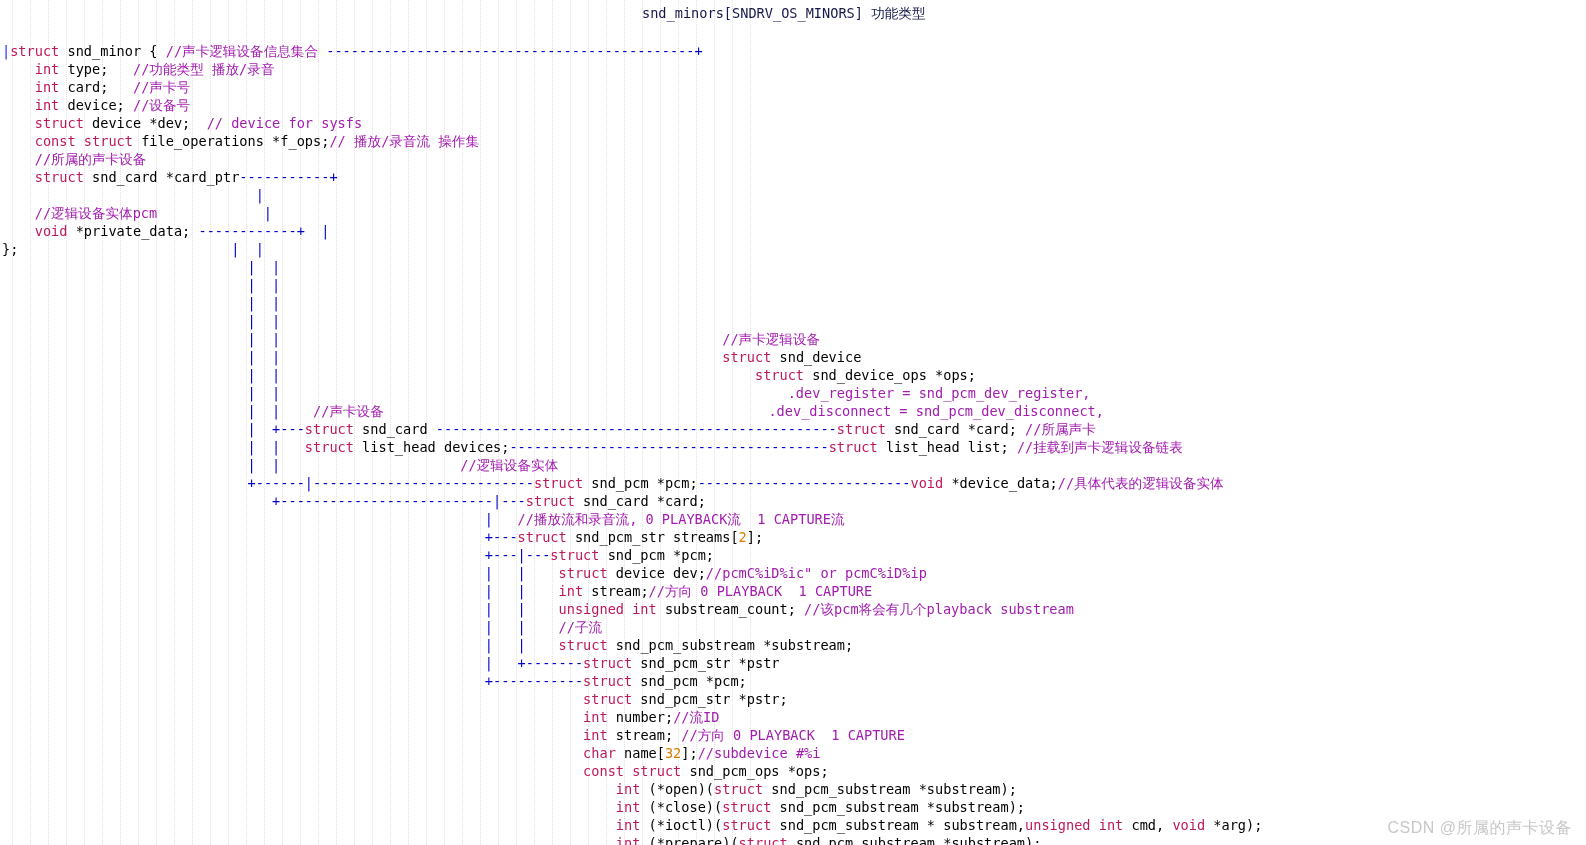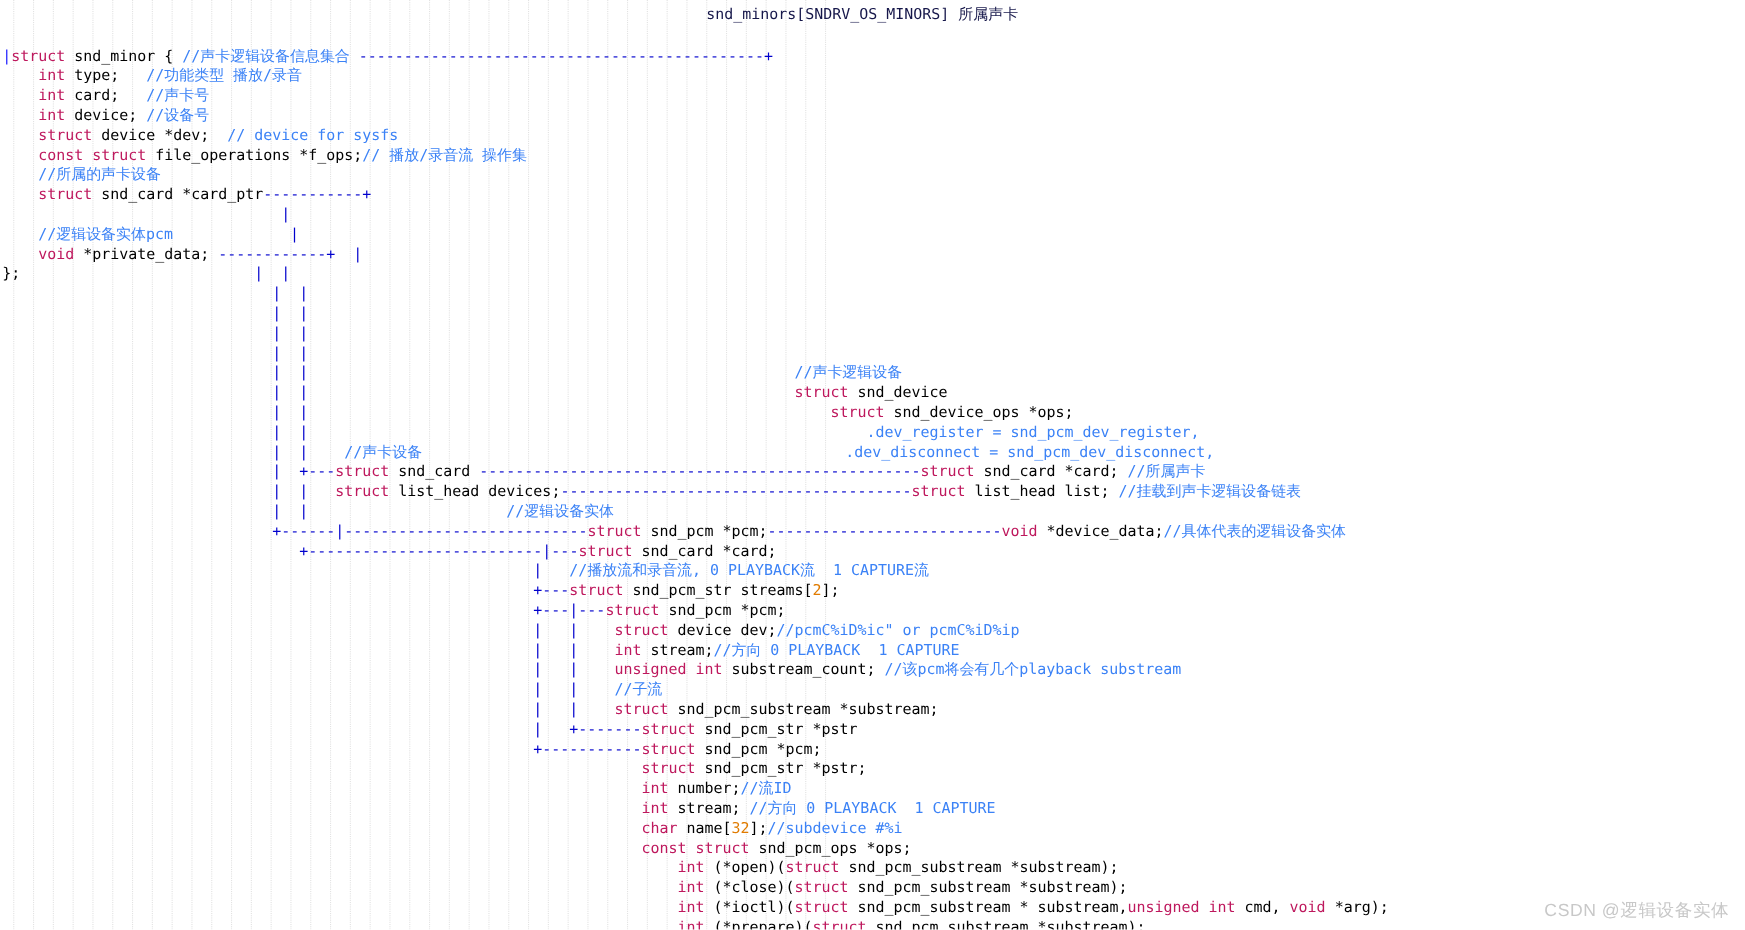--- a/index.html
+++ b/index.html
@@ -49,21 +49,21 @@
 
   #code .line {
     display: block;
     height: 18px;
     white-space: pre;
   }
 
   
   .kw   { color: #be185d; }   
   .id   { color: #000000; }   
-  .cm   { color: #3b82f6; }   
+  .cm   { color: #a21caf; }   
   .num  { color: #e07b00; }   
   .box  { color: #0000cd; }   
   .cur  { color: #1a1aff; }   
 
   #heading {
     position: absolute;
     left: 642px;
     top: 4px;
     font-family: "DejaVu Sans Mono", "Liberation Mono", monospace;
     font-size: 13.6px;
@@ -126,19 +126,19 @@
       <div class="guide" style="left: 624px;"></div>
       <div class="guide" style="left: 642px;"></div>
       <div class="guide" style="left: 660px;"></div>
       <div class="guide" style="left: 678px;"></div>
       <div class="guide" style="left: 696px;"></div>
       <div class="guide" style="left: 714px;"></div>
       <div class="guide" style="left: 732px;"></div>
       <div class="guide" style="left: 750px;"></div>
     </div>
 
-  <div id="heading">snd_minors[SNDRV_OS_MINORS] 所属声卡</div>
+  <div id="heading">snd_minors[SNDRV_OS_MINORS] 功能类型</div>
 
   <div id="code" style="top: 42px; left: 2px;"><span class="line"><span class="cur">|</span><span class="kw">struct</span><span class="id"> snd_minor { </span><span class="cm">//声卡逻辑设备信息集合</span><span class="box"> ---------------------------------------------+</span></span><span class="line"><span class="id">    </span><span class="kw">int</span><span class="id"> type;   </span><span class="cm">//功能类型 播放/录音</span></span><span class="line"><span class="id">    </span><span class="kw">int</span><span class="id"> card;   </span><span class="cm">//声卡号</span></span><span class="line"><span class="id">    </span><span class="kw">int</span><span class="id"> device; </span><span class="cm">//设备号</span></span><span class="line"><span class="id">    </span><span class="kw">struct</span><span class="id"> device *dev;  </span><span class="cm">// device for sysfs</span></span><span class="line"><span class="id">    </span><span class="kw">const</span><span class="id"> </span><span class="kw">struct</span><span class="id"> file_operations *f_ops;</span><span class="cm">// 播放/录音流 操作集</span></span><span class="line"><span class="id">    </span><span class="cm">//所属的声卡设备</span></span><span class="line"><span class="id">    </span><span class="kw">struct</span><span class="id"> snd_card *card_ptr</span><span class="box">-----------+</span></span><span class="line"><span class="box">                               |</span></span><span class="line"><span class="id">    </span><span class="cm">//逻辑设备实体pcm</span><span class="box">             |</span></span><span class="line"><span class="id">    </span><span class="kw">void</span><span class="id"> *private_data; </span><span class="box">------------+  |</span></span><span class="line"><span class="id">};</span><span class="box">                          |  |</span></span><span class="line"><span class="box">                              |  |</span></span><span class="line"><span class="box">                              |  |</span></span><span class="line"><span class="box">                              |  |</span></span><span class="line"><span class="box">                              |  |</span></span><span class="line"><span class="box">                              |  |</span><span class="id">                                                      </span><span class="cm">//声卡逻辑设备</span></span><span class="line"><span class="box">                              |  |</span><span class="id">                                                      </span><span class="kw">struct</span><span class="id"> snd_device</span></span><span class="line"><span class="box">                              |  |</span><span class="id">                                                          </span><span class="kw">struct</span><span class="id"> snd_device_ops *ops;</span></span><span class="line"><span class="box">                              |  |</span><span class="id">                                                              </span><span class="cm">.dev_register = snd_pcm_dev_register,</span></span><span class="line"><span class="box">                              |  |</span><span class="id">    </span><span class="cm">//声卡设备</span><span class="id">                                               </span><span class="cm">.dev_disconnect = snd_pcm_dev_disconnect,</span></span><span class="line"><span class="box">                              |  +---</span><span class="kw">struct</span><span class="id"> snd_card </span><span class="box">-------------------------------------------------</span><span class="kw">struct</span><span class="id"> snd_card *card; </span><span class="cm">//所属声卡</span></span><span class="line"><span class="box">                              |  |   </span><span class="kw">struct</span><span class="id"> list_head devices;</span><span class="box">---------------------------------------</span><span class="kw">struct</span><span class="id"> list_head list; </span><span class="cm">//挂载到声卡逻辑设备链表</span></span><span class="line"><span class="box">                              |  |                      </span><span class="cm">//逻辑设备实体</span></span><span class="line"><span class="box">                              +------</span><span class="box">|---------------------------</span><span class="kw">struct</span><span class="id"> snd_pcm *pcm;</span><span class="box">--------------------------</span><span class="kw">void</span><span class="id"> *device_data;</span><span class="cm">//具体代表的逻辑设备实体</span></span><span class="line"><span class="box">                                 +--------------------------</span><span class="box">|---</span><span class="kw">struct</span><span class="id"> snd_card *card;</span></span><span class="line"><span class="box">                                                           |   </span><span class="cm">//播放流和录音流, 0 PLAYBACK流  1 CAPTURE流</span></span><span class="line"><span class="box">                                                           +---</span><span class="kw">struct</span><span class="id"> snd_pcm_str streams[</span><span class="num">2</span><span class="id">];</span></span><span class="line"><span class="box">                                                           +---|---</span><span class="kw">struct</span><span class="id"> snd_pcm *pcm;</span></span><span class="line"><span class="box">                                                           |   |    </span><span class="kw">struct</span><span class="id"> device dev;</span><span class="cm">//pcmC%iD%ic" or pcmC%iD%ip</span></span><span class="line"><span class="box">                                                           |   |    </span><span class="kw">int</span><span class="id"> stream;</span><span class="cm">//方向 0 PLAYBACK  1 CAPTURE</span></span><span class="line"><span class="box">                                                           |   |    </span><span class="kw">unsigned int</span><span class="id"> substream_count; </span><span class="cm">//该pcm将会有几个playback substream</span></span><span class="line"><span class="box">                                                           |   |    </span><span class="cm">//子流</span></span><span class="line"><span class="box">                                                           |   |    </span><span class="kw">struct</span><span class="id"> snd_pcm_substream *substream;</span></span><span class="line"><span class="box">                                                           |   +-------</span><span class="kw">struct</span><span class="id"> snd_pcm_str *pstr</span></span><span class="line"><span class="box">                                                           +-----------</span><span class="kw">struct</span><span class="id"> snd_pcm *pcm;</span></span><span class="line"><span class="id">                                                                       </span><span class="kw">struct</span><span class="id"> snd_pcm_str *pstr;</span></span><span class="line"><span class="id">                                                                       </span><span class="kw">int</span><span class="id"> number;</span><span class="cm">//流ID</span></span><span class="line"><span class="id">                                                                       </span><span class="kw">int</span><span class="id"> stream; </span><span class="cm">//方向 0 PLAYBACK  1 CAPTURE</span></span><span class="line"><span class="id">                                                                       </span><span class="kw">char</span><span class="id"> name[</span><span class="num">32</span><span class="id">];</span><span class="cm">//subdevice #%i</span></span><span class="line"><span class="id">                                                                       </span><span class="kw">const</span><span class="id"> </span><span class="kw">struct</span><span class="id"> snd_pcm_ops *ops;</span></span><span class="line"><span class="id">                                                                           </span><span class="kw">int</span><span class="id"> (*open)(</span><span class="kw">struct</span><span class="id"> snd_pcm_substream *substream);</span></span><span class="line"><span class="id">                                                                           </span><span class="kw">int</span><span class="id"> (*close)(</span><span class="kw">struct</span><span class="id"> snd_pcm_substream *substream);</span></span><span class="line"><span class="id">                                                                           </span><span class="kw">int</span><span class="id"> (*ioctl)(</span><span class="kw">struct</span><span class="id"> snd_pcm_substream * substream,</span><span class="kw">unsigned int</span><span class="id"> cmd, </span><span class="kw">void</span><span class="id"> *arg);</span></span><span class="line"><span class="id">                                                                           </span><span class="kw">int</span><span class="id"> (*prepare)(</span><span class="kw">struct</span><span class="id"> snd_pcm_substream *substream);</span></span></div>
 
-  <div id="watermark">CSDN @逻辑设备实体</div>
+  <div id="watermark">CSDN @所属的声卡设备</div>
 
 </div>
 
 </body></html>

